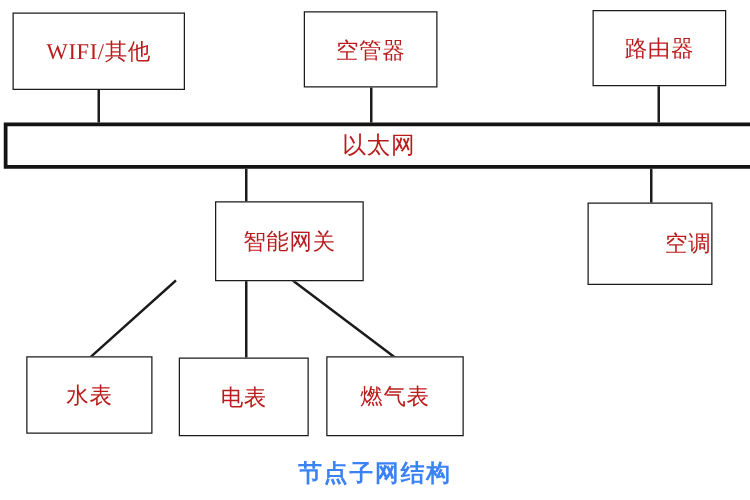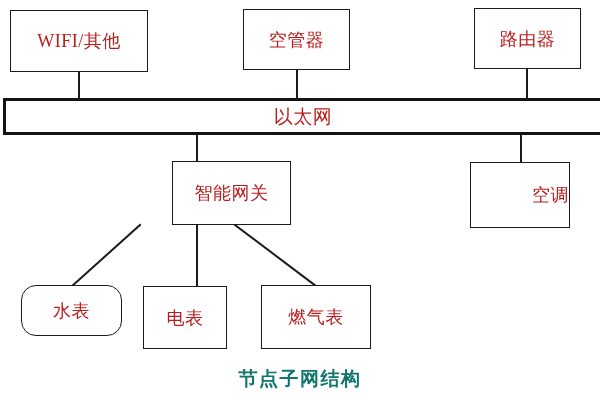--- a/index.html
+++ b/index.html
@@ -43,22 +43,22 @@
     border: 3.2px solid #141414;
     z-index: 4;
   }
   #node-ethernet .node-label { font-size: 19px; }
 
   
   #node-gateway   { left: 152px; top: 161px; width: 119px; height: 64px; margin-left: 20px; }
   #node-aircon    { left: 470px; top: 162px; width: 100px; height: 66px; justify-content: flex-end; }
 
   
-  #node-water-meter { left: 21px;  top: 285px; width: 101px; height: 51px; border-radius: 15px; }
-  #node-elec-meter  { left: 143px; top: 286px; width: 84px; height: 63px; }
+  #node-water-meter { left: 21px;  top: 285px; width: 101px; height: 62px; }
+  #node-elec-meter  { left: 143px; top: 286px; width: 104px; height: 63px; }
   #node-gas-meter   { left: 261px; top: 285px; width: 110px; height: 64px; text-align: center; }
 
   
   .vline {
     position: absolute;
     width: 2px;
     background: #1b1b1b;
     z-index: 1;
   }
   #link-wifi-bus     { left: 78px;  top: 71px;  height: 29px; }
@@ -85,21 +85,21 @@
   
   #caption {
     position: absolute;
     left: 0;
     top: 366px;
     width: 600px;
     text-align: center;
     font-family: "DejaVu Sans", "Liberation Sans", sans-serif;
     font-weight: bold;
     font-size: 19px;
-    color: #0f766e;
+    color: #3b82f6;
     letter-spacing: 1.5px;
     z-index: 3;
   }
 </style>
 </head>
 <body>
 
 <div id="canvas">
 
   <svg id="edges" viewBox="0 0 600 400" xmlns="http://www.w3.org/2000/svg">

